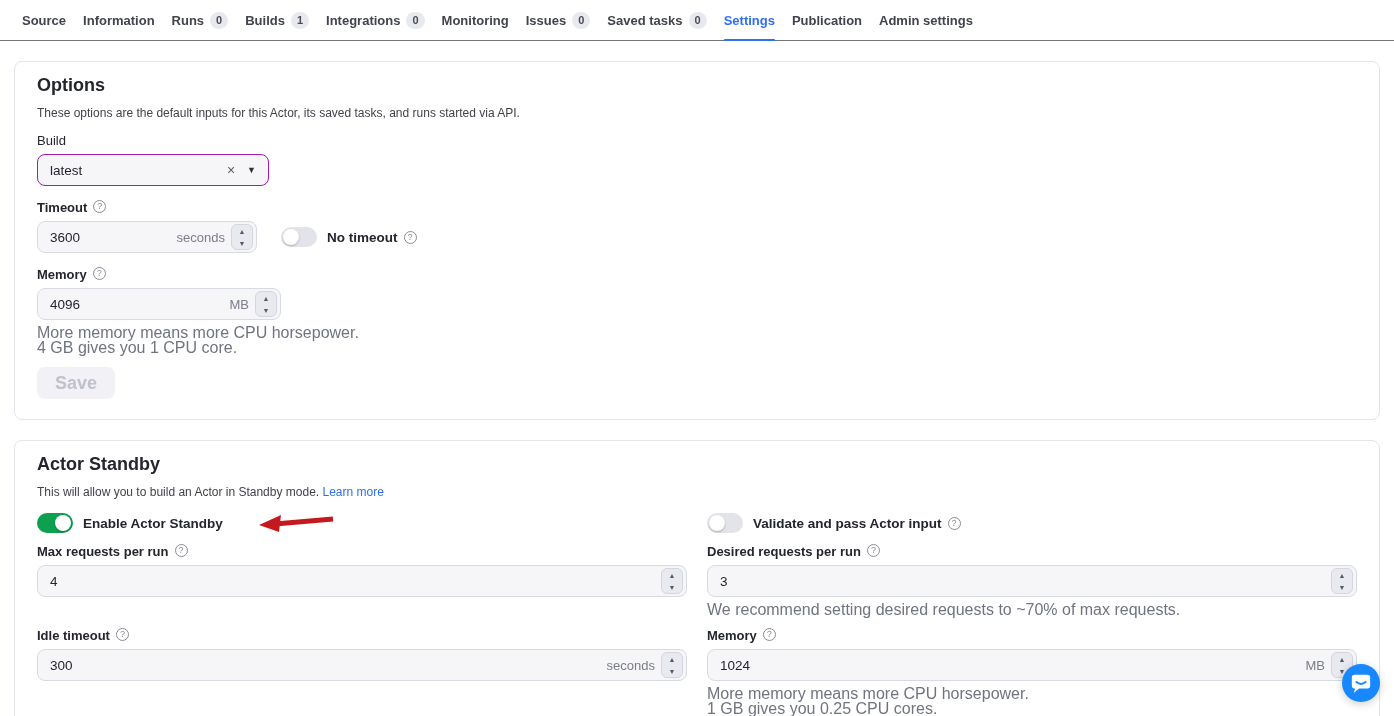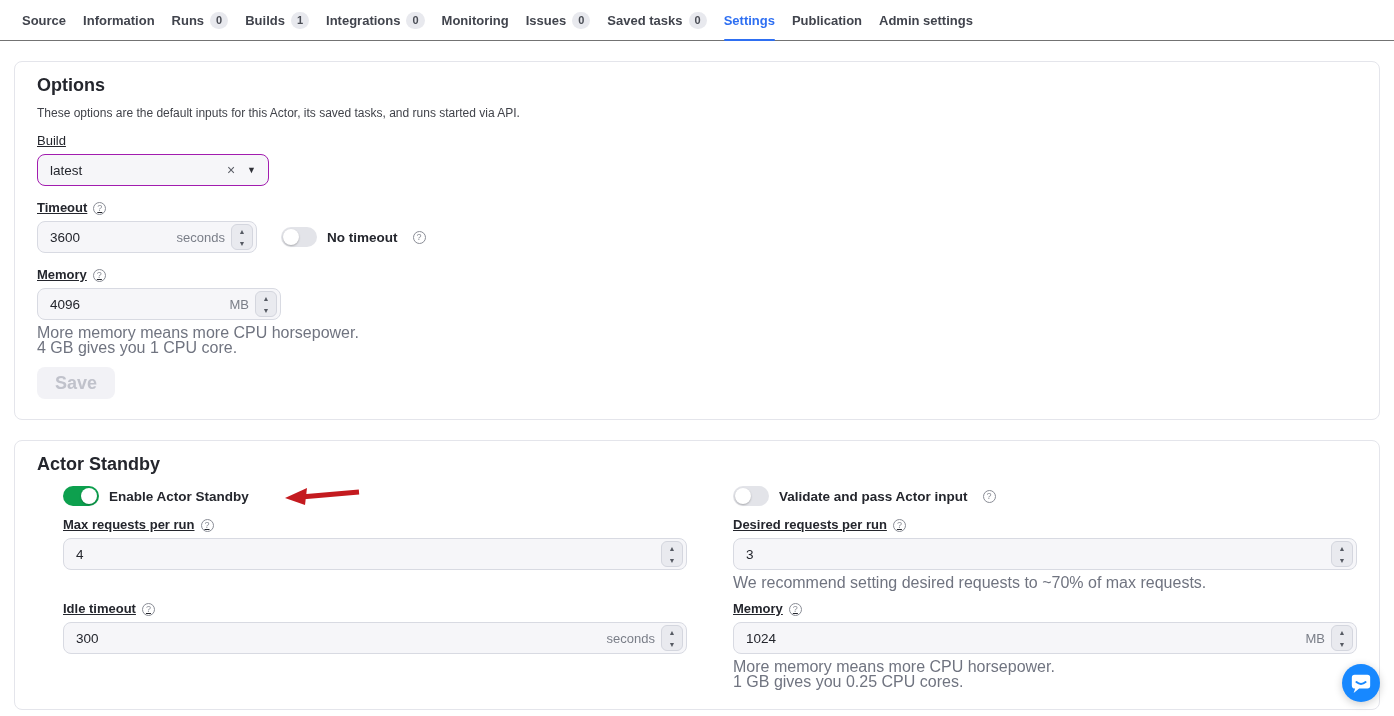--- a/index.html
+++ b/index.html
@@ -18,22 +18,22 @@
     height:2px; background:#2e6ff2; border-radius:2px; }
 
   
   .page { padding:0 14px; }
   .card { border:1px solid #e4e5eb; border-radius:8px; background:#fff;
     padding:14px 22px 20px 22px; margin-top:20px; }
   .card-title { font-size:18px; font-weight:700; color:#24262d; line-height:18px; }
   .card-desc { font-size:12px; color:#41434a; margin-top:11px; line-height:16px; }
   .card-desc a { color:#2e6ff2; text-decoration:none; cursor:pointer; }
 
-  .field-label { display:flex; align-items:center; gap:6px; font-size:13px;
-    font-weight:700; color:#24262d; line-height:16px;text-decoration:underline; }
+  .field-label { display:flex; align-items:flex-start; gap:6px; font-size:13px;
+    font-weight:700; color:#24262d; line-height:16px; }
   .field-label.plain { font-weight:400; }
   .help { display:inline-flex; align-items:center; justify-content:center;
     width:13px; height:13px; border:1px solid #8a8d96; border-radius:50%;
     font-size:9px; font-weight:400; color:#8a8d96; line-height:1; }
 
   .input-group { display:flex; align-items:center; height:32px; margin-top:5px;
     background:#f6f6f9; border:1px solid #d8dae2; border-radius:8px;
     padding:0 3px 0 0; }
   .input-group input { flex:1; min-width:0; border:none; outline:none; background:transparent;
     font-family:inherit; font-size:13.5px; color:#24262d; padding:0 8px 0 12px; }
@@ -50,30 +50,30 @@
   .select .caret { font-size:9px; color:#2f3138; padding:0 12px 0 4px; cursor:pointer; }
 
   .toggle { width:36px; height:20px; border-radius:10px; background:#e3e4e9;
     position:relative; flex:none; cursor:pointer; }
   .toggle .knob { position:absolute; top:2px; left:2px; width:16px; height:16px;
     border-radius:50%; background:#fff; box-shadow:0 1px 2px rgba(0,0,0,.25); }
   .toggle.on { background:#0da04e; }
   .toggle.on .knob { left:auto; right:2px; }
   .toggle-row { display:flex; align-items:center; gap:10px; }
   .toggle-label { font-size:13.5px; font-weight:700; color:#24262d;
-    display:flex; align-items:center; gap:15px;text-align:center; }
+    display:flex; align-items:center; gap:6px;text-align:center; }
 
   .helper { font-size:16px; color:#707480; line-height:15px; margin-top:5px; }
   .btn-save { margin-top:12px; height:32px; padding:0 18px; border:none;
     border-radius:8px; background:#f2f2f6; color:#c0c2cb; font-family:inherit;
     font-size:18px; font-weight:700;text-align:center; }
 
   
   .cols { display:flex; gap:20px; align-items:flex-start; }
-  .cols > div { flex:1; min-width:0;margin-left:26px; }
+  .cols > div { flex:1; min-width:0; }
   .row-toggles { margin-top:13px; }
   .row-fields { margin-top:11px; }
 
   .arrow-note { margin-left:26px; display:flex; align-items:center; }
 
   
   .chat-bubble { position:fixed; right:14px; bottom:14px; width:38px; height:38px;
     border-radius:50%; background:#1788ff; display:flex; align-items:center;
     justify-content:center; cursor:pointer; box-shadow:0 2px 8px rgba(0,0,0,.2); }
 </style>
@@ -181,20 +181,24 @@
         <div>More memory means more CPU horsepower.</div>
         <div>4 GB gives you 1 CPU core.</div>
       </div>
     </div>
 
     <button class="btn-save" disabled="">Save</button>
   </section>
 
   <section class="card">
     <h2 class="card-title">Actor Standby</h2>
+    <p class="card-desc">
+      <span>This will allow you to build an Actor in Standby mode.</span>
+      <a>Learn more</a>
+    </p>
 
     <div class="cols row-toggles">
       <div class="toggle-row">
         <div class="toggle on">
             <span class="knob"></span>
           </div>
         <div class="toggle-label">Enable Actor Standby</div>
         <span class="arrow-note">
           <svg width="78" height="20" viewBox="0 0 78 20">
             <line x1="74" y1="6" x2="16" y2="11" stroke="#c41a1f" stroke-width="5"></line>

